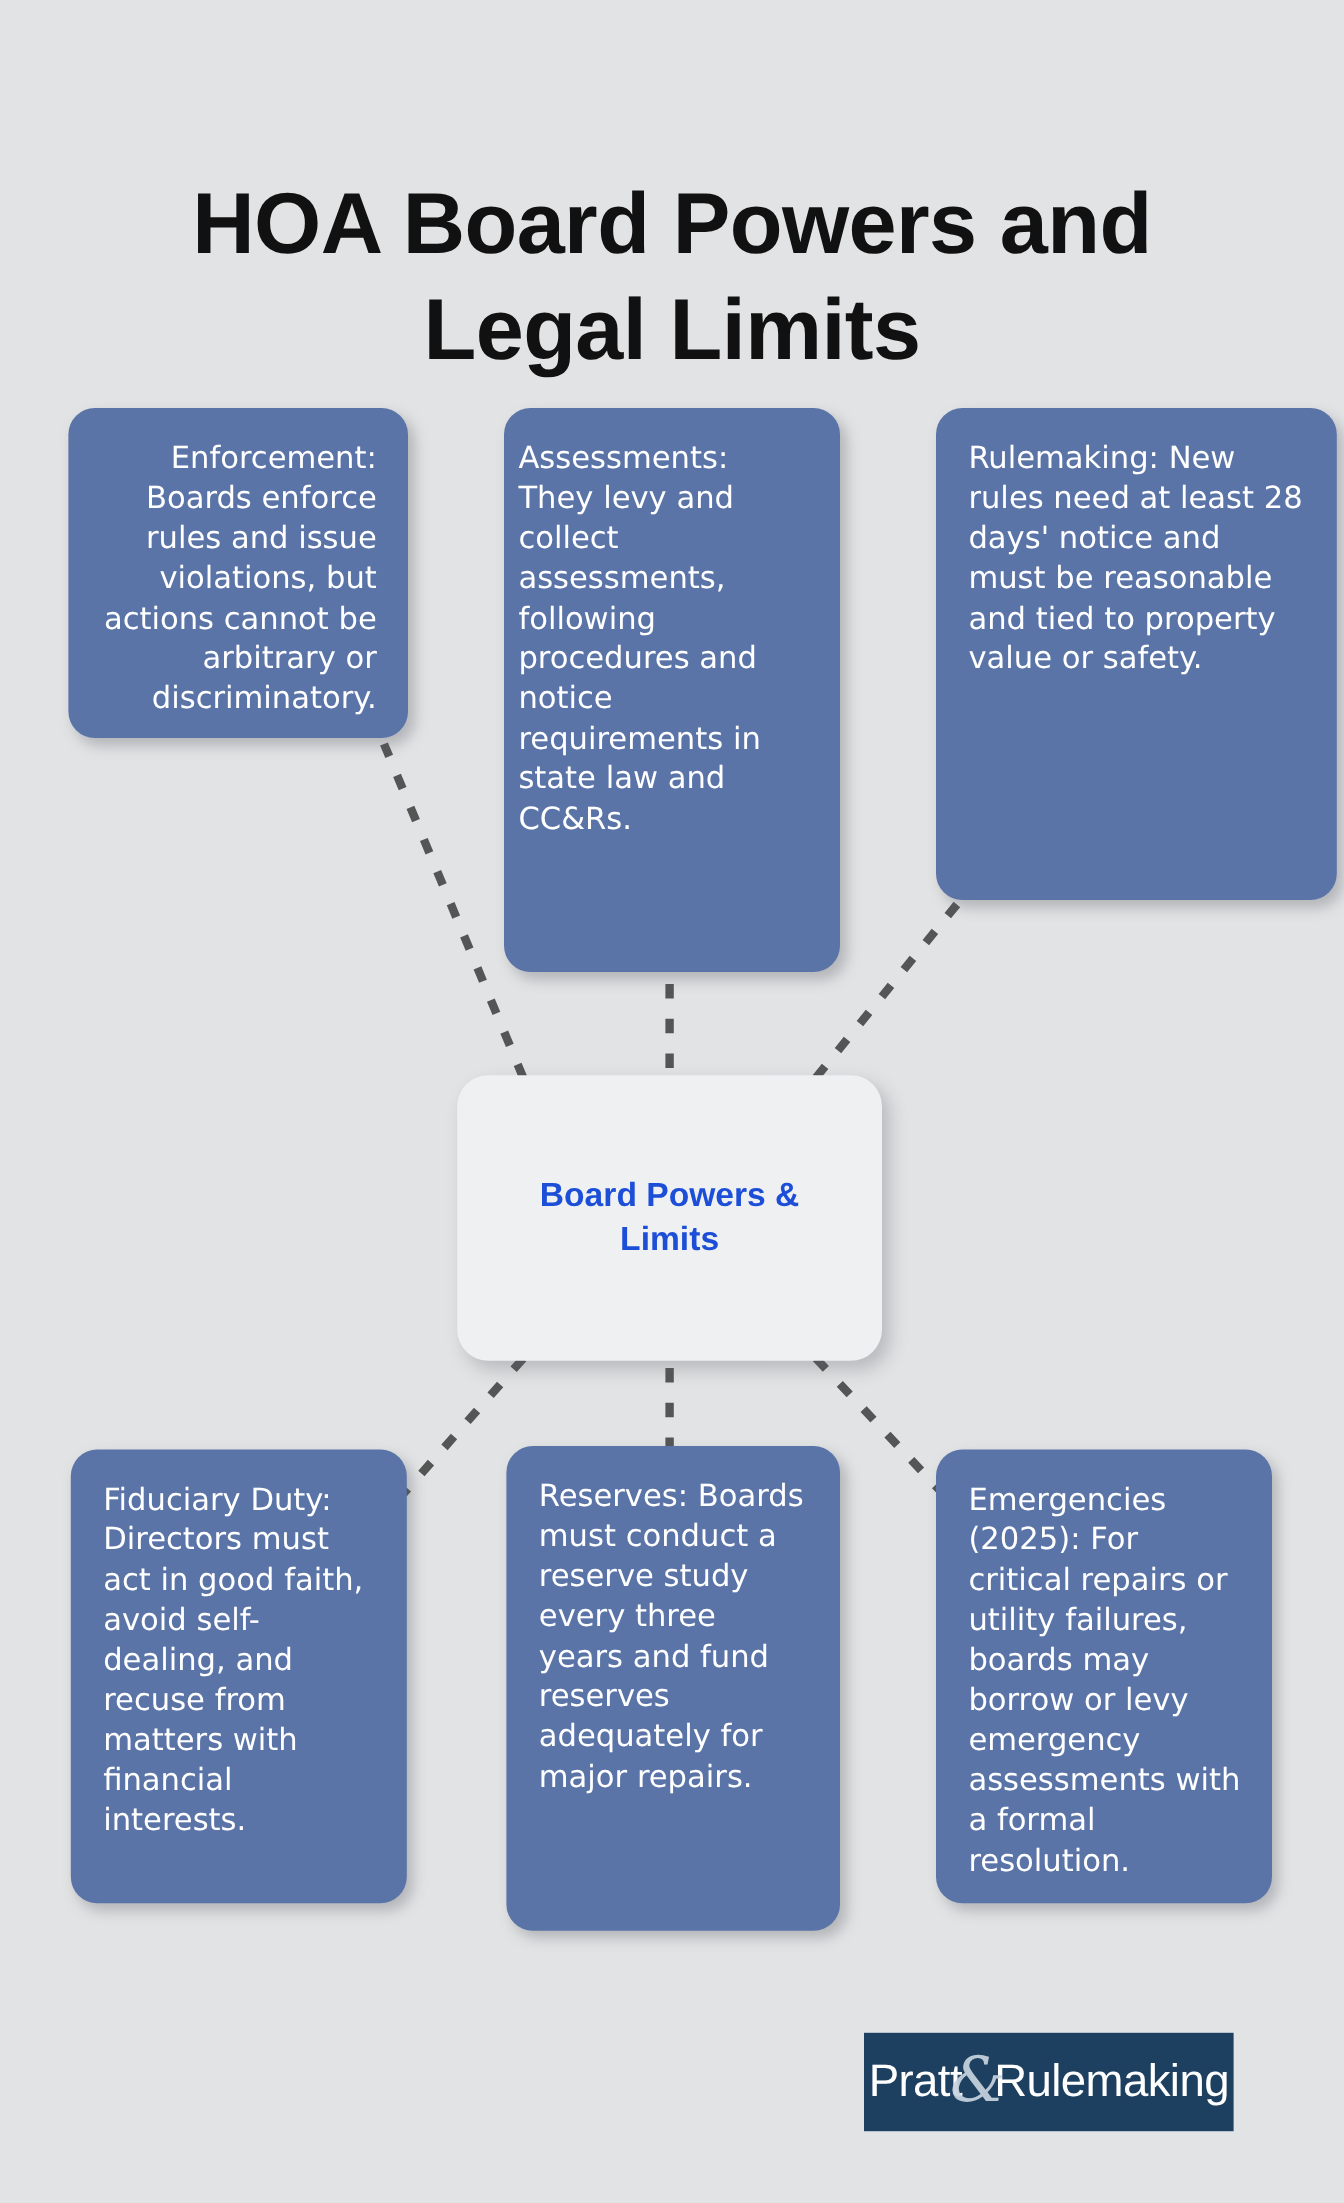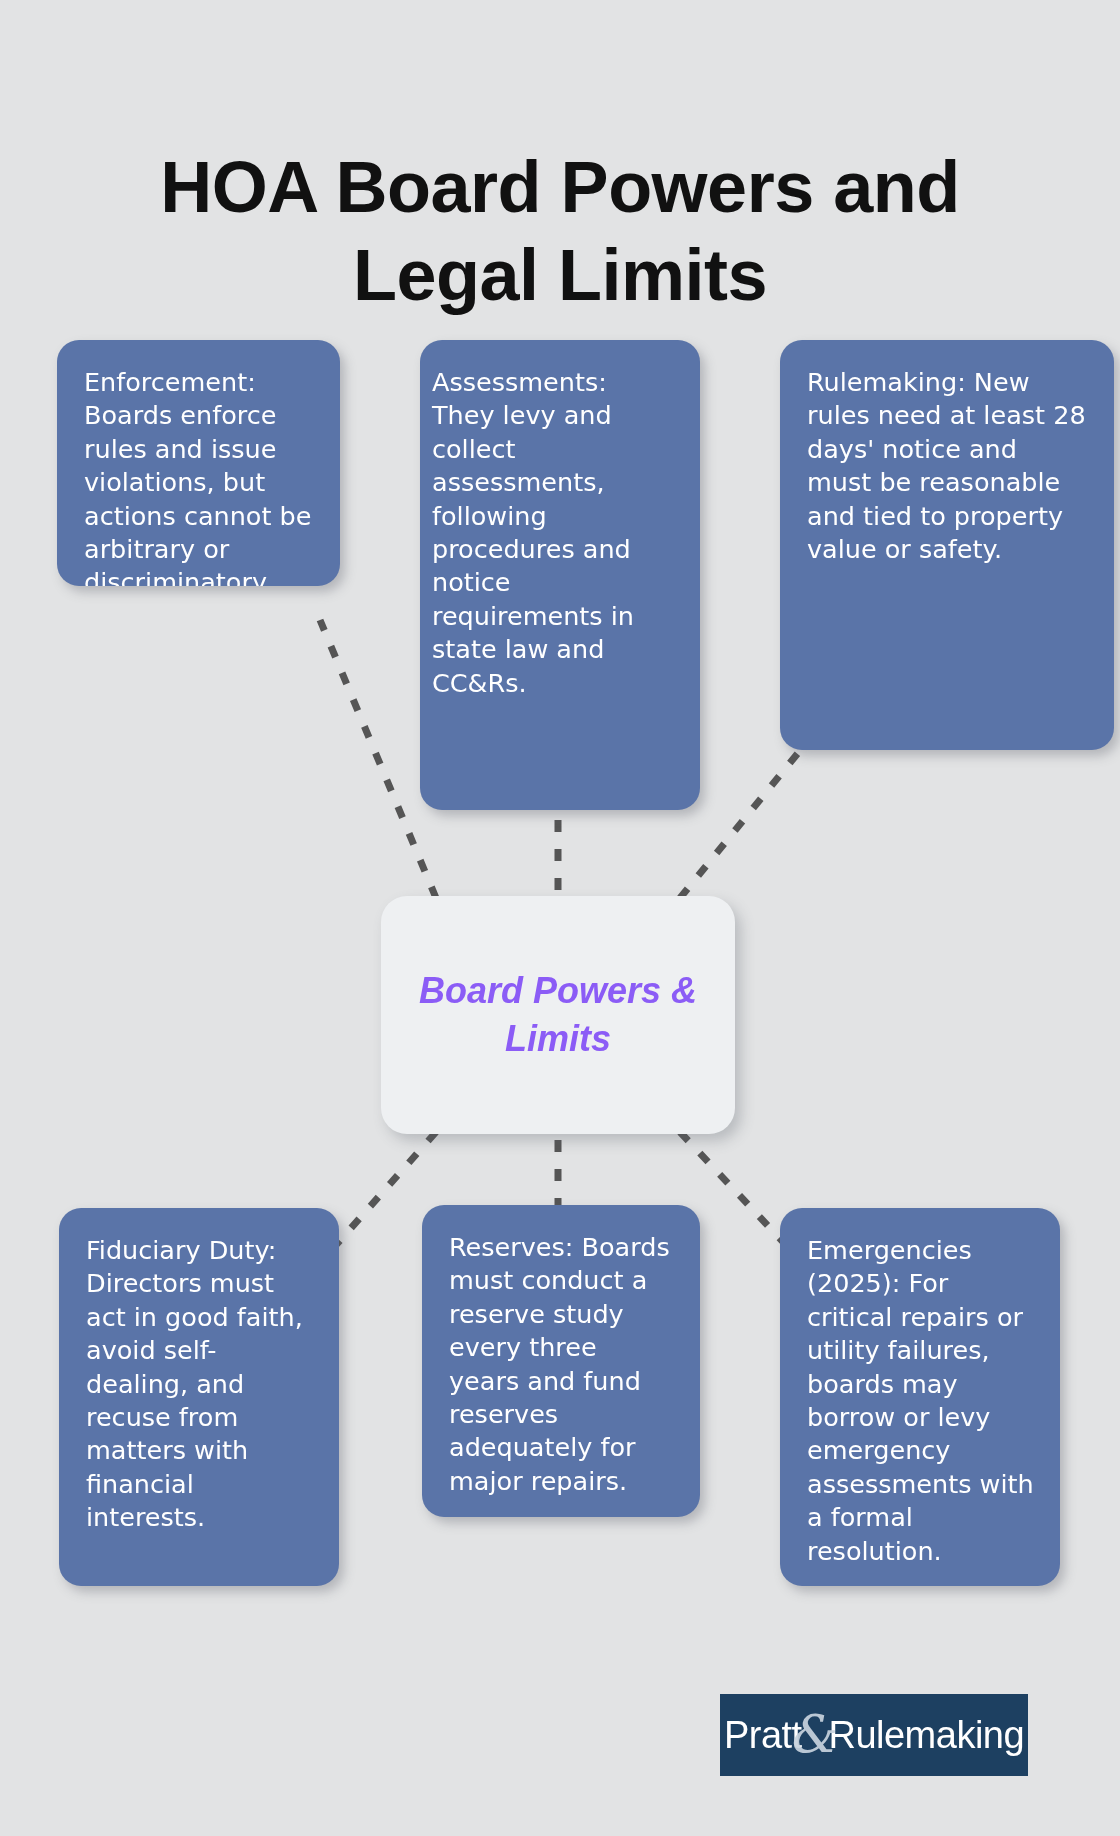--- a/index.html
+++ b/index.html
@@ -52,54 +52,53 @@
     color: #ffffff;
     border-radius: 22px;
     padding: 26px 26px 26px 27px;
     font-size: 25.5px;
     line-height: 1.31;
     box-shadow: 5px 6px 11px rgba(90, 95, 105, 0.34);
     overflow: hidden;
   }
 
   
-  .card-enforcement { left: 57px;  top: 340px; width: 283px; height: 246px; }
+  .card-enforcement { left: 57px;  top: 340px; width: 283px; height: 275px; text-align: right; }
   .card-assessments { left: 420px; top: 340px; width: 280px; height: 470px; padding-left: 12px; }
   .card-rulemaking  { left: 780px; top: 340px; width: 334px; height: 410px; }
 
   
   .card-fiduciary   { left: 59px;  top: 1208px; width: 280px; height: 378px; }
-  .card-reserves    { left: 422px; top: 1205px; width: 278px; height: 312px; }
+  .card-reserves    { left: 422px; top: 1205px; width: 278px; height: 404px; }
   .card-emergencies { left: 780px; top: 1208px; width: 280px; height: 378px; }
 
   
   .center-node {
     position: absolute;
     left: 381px;
     top: 896px;
     width: 354px;
     height: 238px;
     box-sizing: border-box;
     background: #eef0f2;
     border-radius: 26px;
     box-shadow: 6px 7px 14px rgba(90, 95, 105, 0.30);
     display: flex;
     align-items: center;
     justify-content: center;
   }
   .center-node .center-label {
     font-family: "Liberation Sans", "DejaVu Sans", sans-serif;
     font-weight: bold;
-    font-size: 36px;
+    font-size: 28px;
     line-height: 1.32;
-    color: #8b5cf6;
+    color: #1d4ed8;
     text-align: center;
     padding: 0 28px;
     white-space: pre-line;
-    font-style: italic;
   }
 
   
   .logo {
     position: absolute;
     left: 720px;
     top: 1694px;
     width: 308px;
     height: 82px;
     background: #1d4061;

